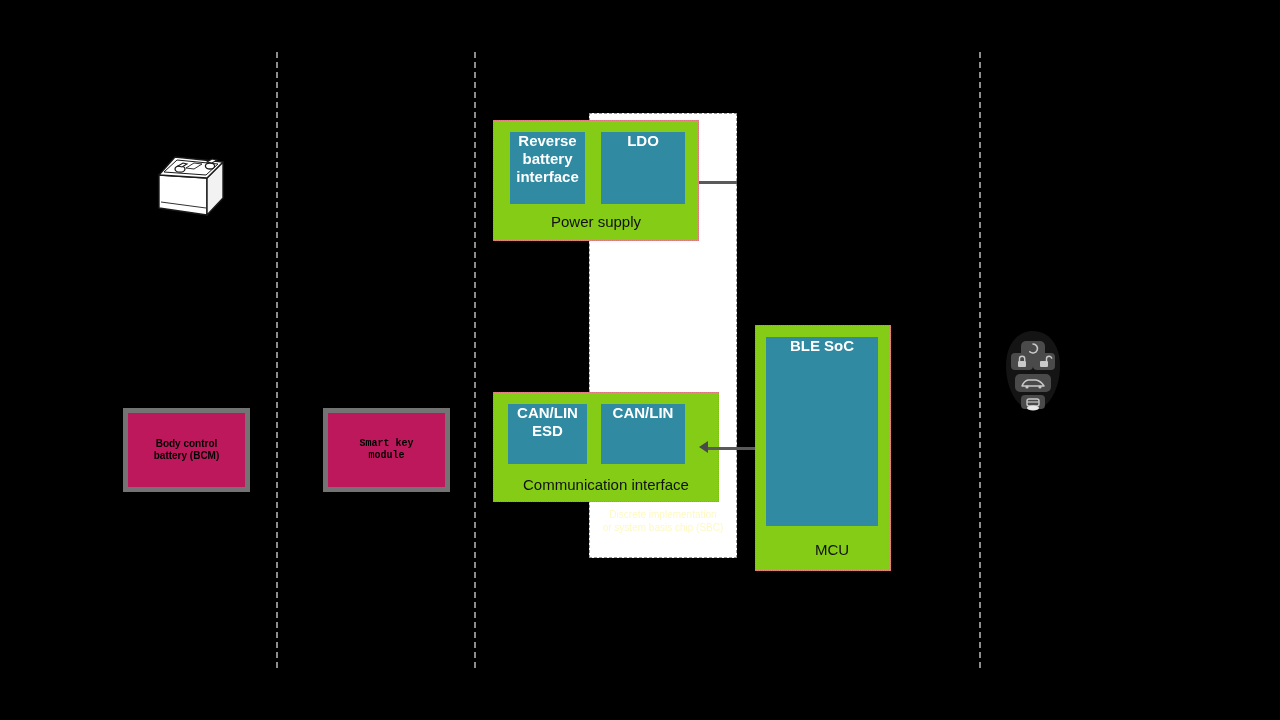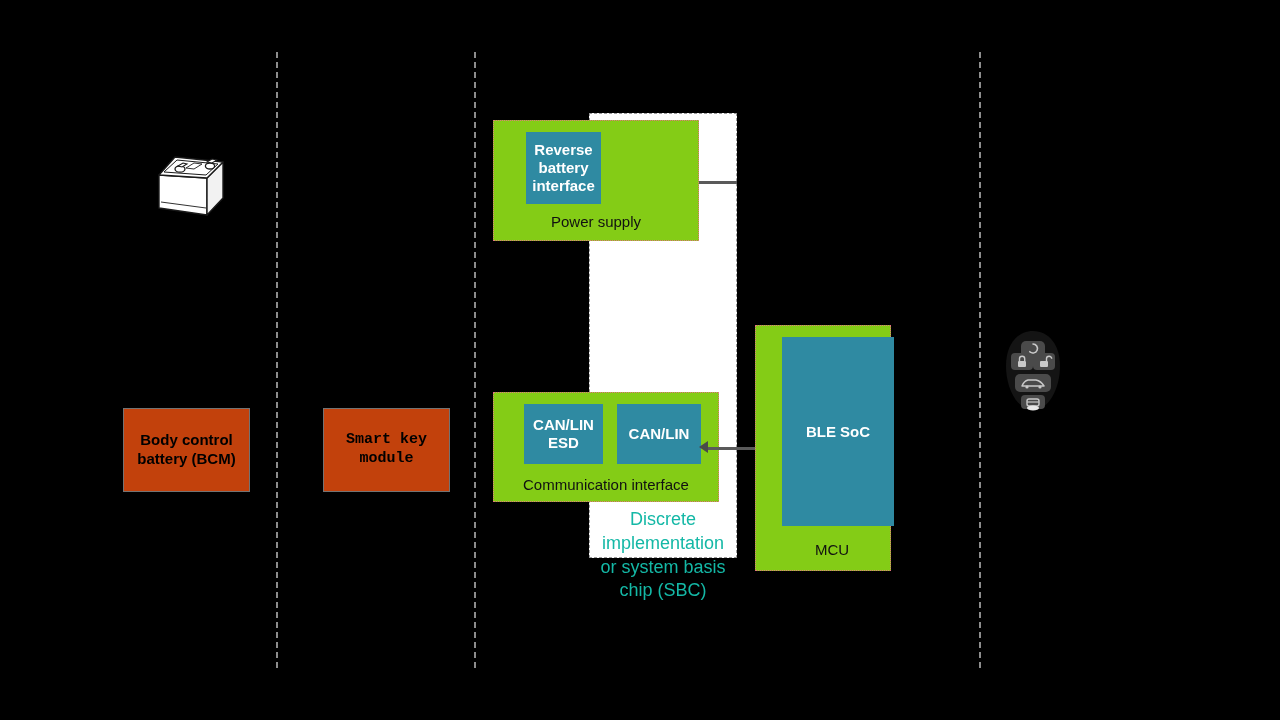--- a/index.html
+++ b/index.html
@@ -19,46 +19,46 @@
   
   .divider {
     position: absolute;
     width: 0;
     border-left: 2px dashed #8d8d8d;
   }
 
   
   .gray-box {
     position: absolute;
-    background: #c2410c;
-    border: 1px solid #737373;
+    background: #be185d;
+    border: 5px solid #737373;
     display: flex;
     align-items: center;
     justify-content: center;
     text-align: center;
     color: #000000;
     font-weight: bold;
-    font-size: 15px;
+    font-size: 10px;
     line-height: 1.25;
     padding: 0 6px;
     box-sizing: border-box;
   }
 
   
   .white-panel {
     position: absolute;
     background: #ffffff;
     border: 1px dashed #9a9a9a;
     box-sizing: border-box;
   }
   .sbc-caption {
     position: absolute;
     text-align: center;
-    color: #14b8a6;
-    font-size: 18px;
+    color: #fef9c3;
+    font-size: 10px;
     line-height: 1.32;
     font-weight: normal;
   }
 
   
   .group-block {
     position: absolute;
     background: #84cc16;
     border: 1px dotted #e0757f;
     box-sizing: border-box;
@@ -71,30 +71,28 @@
     color: #111111;
     font-size: 15px;
     font-weight: normal;
   }
 
   
   .chip {
     position: absolute;
     background: #2f8aa2;
     display: flex;
-    align-items: center;
     justify-content: center;
     text-align: center;
     color: #ffffff;
     font-weight: bold;
     font-size: 15px;
     line-height: 1.2;
     box-sizing: border-box;
     padding: 0 3px;
-    margin-left: 16px;
   }
   .chip.big { font-size: 15px; }
 
   
   .conn-line {
     position: absolute;
     height: 3px;
     background: #5a5a5a;
   }
   .conn-arrow {
@@ -170,20 +168,23 @@
   </div>
 
   <div class="chip" style="left:510px; top:132px; width:75px; height:72px;">
     <span>
       <span>Reverse</span><br>
       <span>battery</span><br>
       <span>interface</span>
     </span>
   </div>
 
+  <div class="chip" style="left:601px; top:132px; width:84px; height:72px;">
+    <span>LDO</span>
+  </div>
 
   <div class="group-block" style="left:493px; top:392px; width:226px; height:110px;">
     <div class="group-label" style="top:83px;">Communication interface</div>
   </div>
 
   <div class="chip" style="left:508px; top:404px; width:79px; height:60px;">
     <span>
       <span>CAN/LIN</span><br>
       <span>ESD</span>
     </span>

